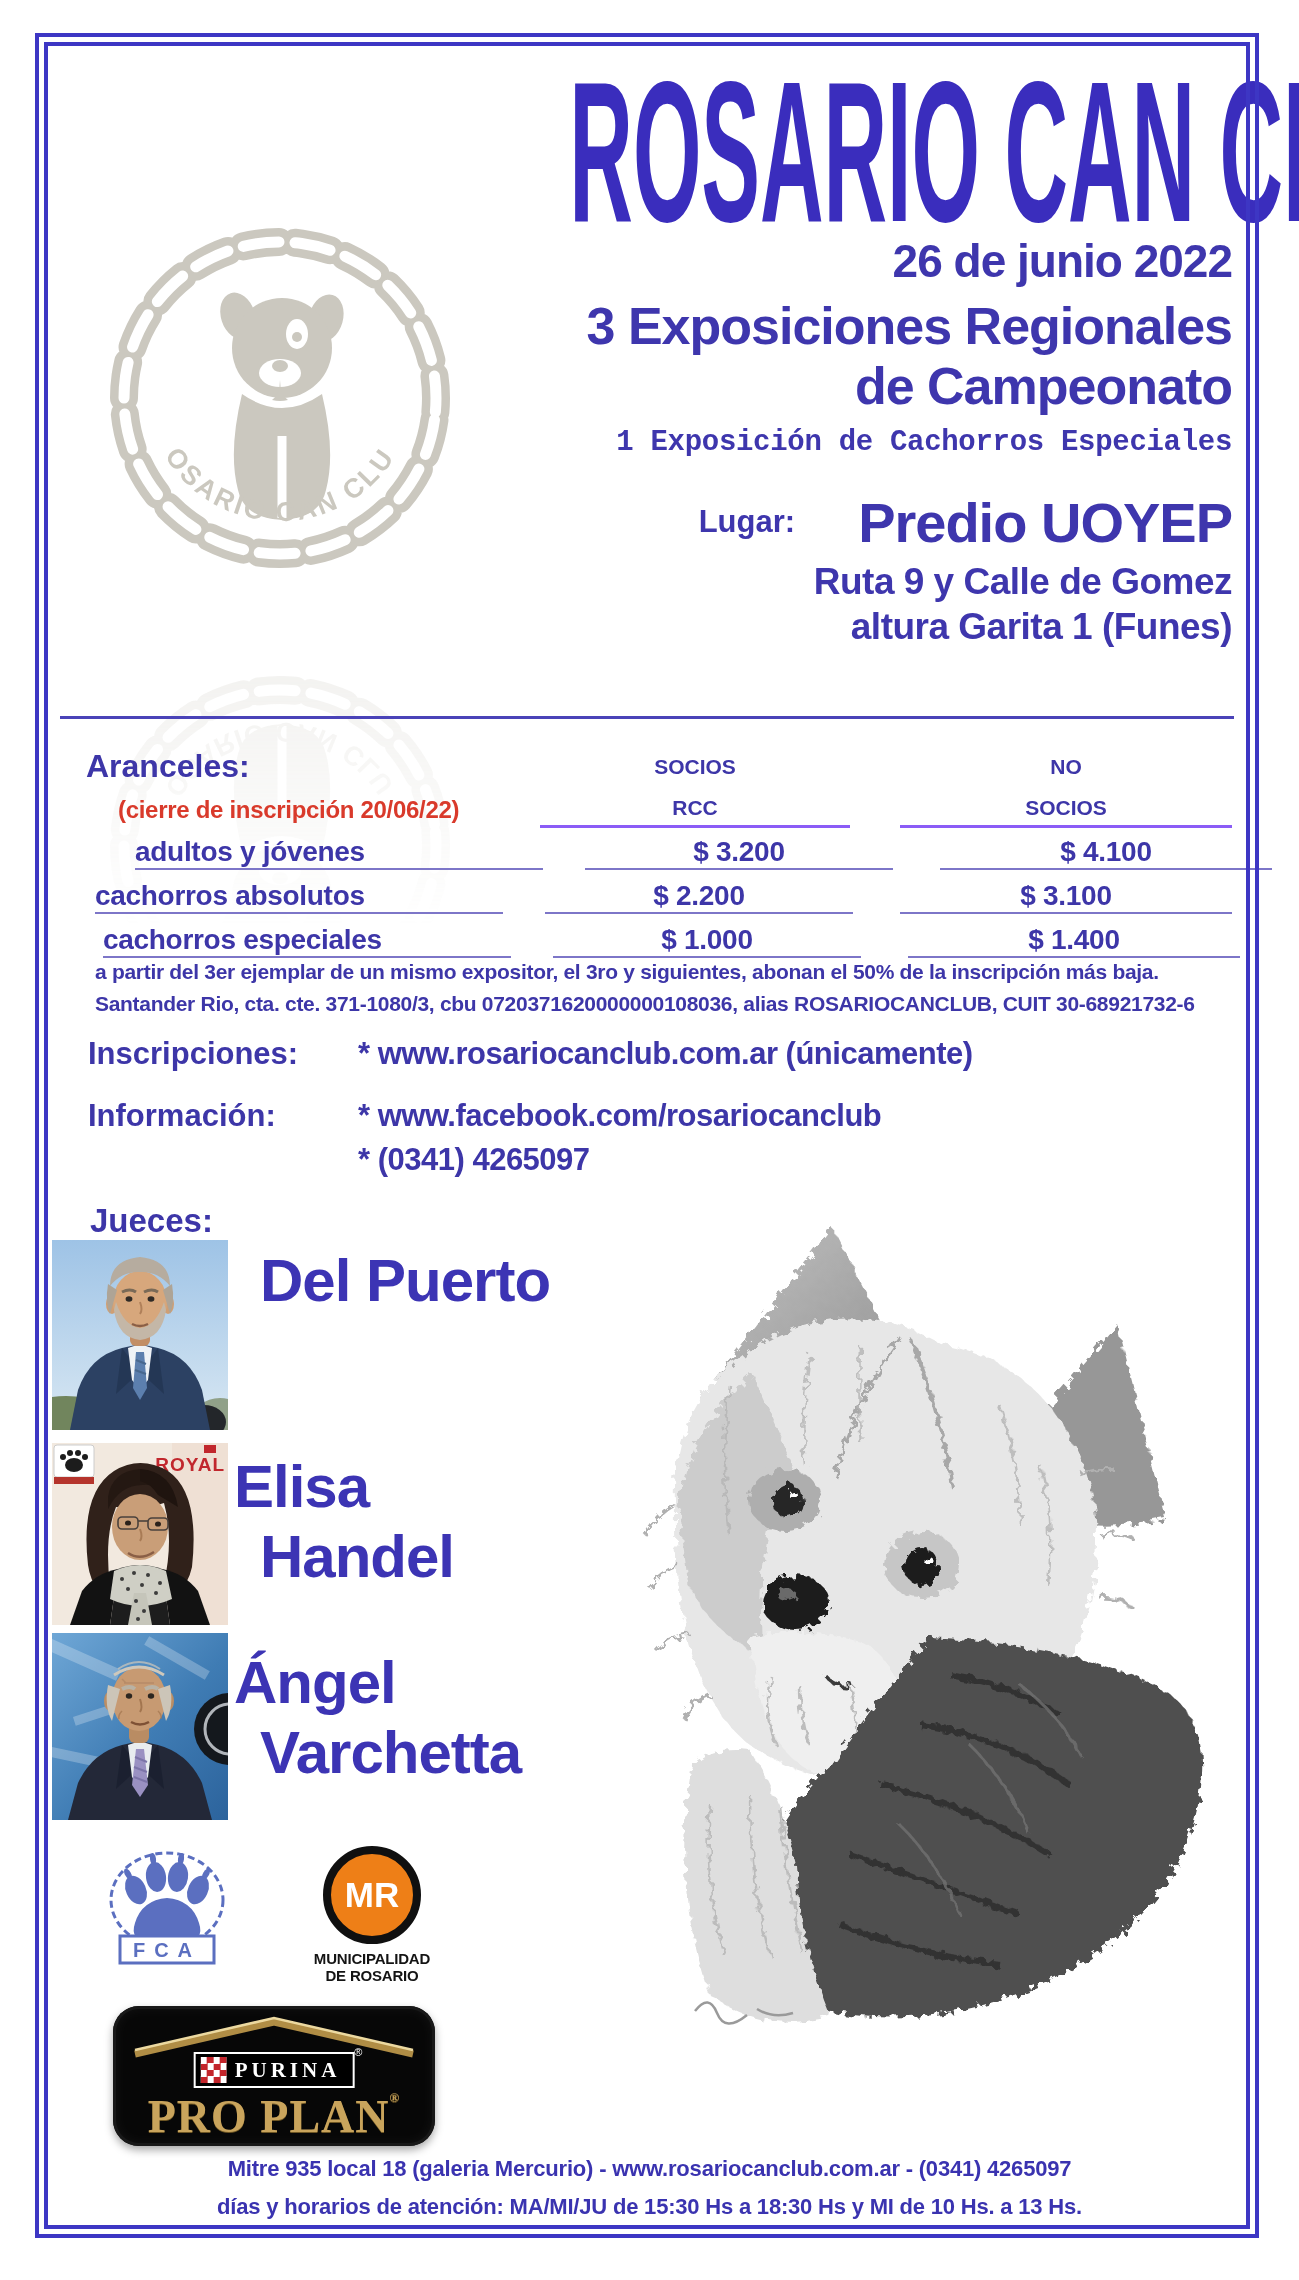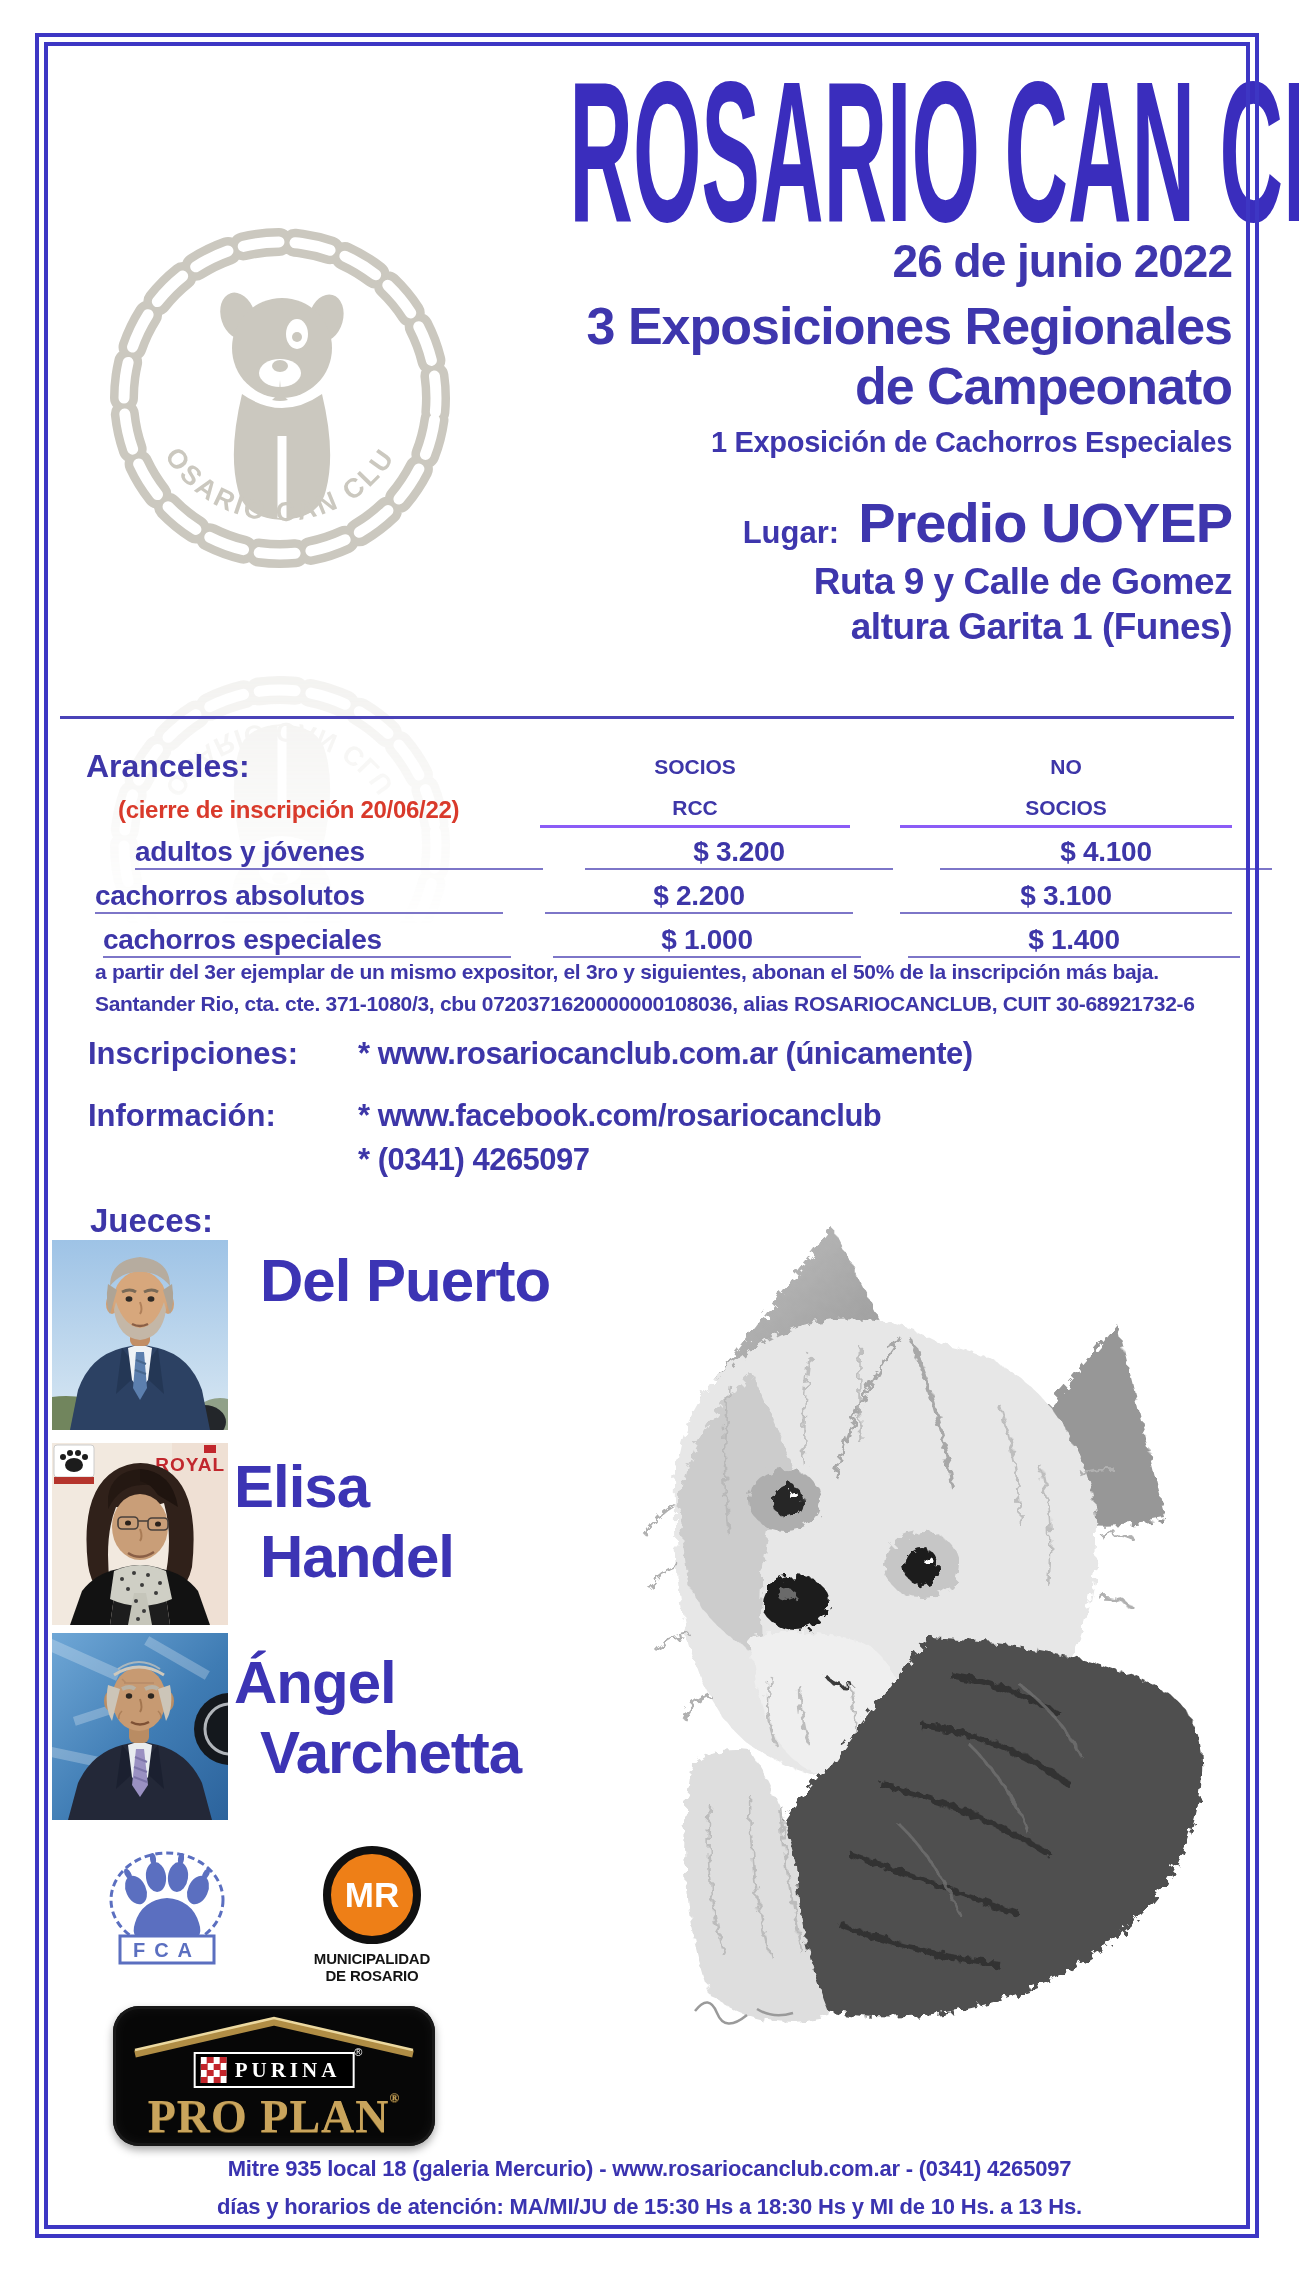--- a/index.html
+++ b/index.html
@@ -15,23 +15,23 @@
         color:#3a2dbd;transform:scaleX(.44);transform-origin:center;white-space:nowrap;}
   
   .wm{z-index:1;}
   .wm-refl{transform:scaleY(-1);opacity:.30;
         -webkit-mask-image:linear-gradient(to top,rgba(0,0,0,.9),transparent 72%);
         mask-image:linear-gradient(to top,rgba(0,0,0,.9),transparent 72%);}
   
   .hero{position:absolute;right:67px;top:234px;text-align:right;color:#3e36ad;z-index:2;white-space:nowrap;}
   .hero .date{font-size:46px;font-weight:bold;letter-spacing:-1px;margin-bottom:8px;}
   .hero .l1,.hero .l2{font-size:52px;font-weight:bold;line-height:1.16;letter-spacing:-1px;}
-  .hero .sub{font-size:29px;font-weight:bold;margin-top:9px;letter-spacing:-.3px;}
+  .hero .sub{font-size:29px;font-weight:bold;margin-top:9px;letter-spacing:-.3px;font-family:Liberation Mono, monospace;}
   .venue{position:absolute;right:67px;top:494px;text-align:right;color:#3e36ad;z-index:2;white-space:nowrap;}
-  .venue-row{display:flex;justify-content:flex-end;align-items:flex-end;gap:19px;margin-left:42px;}
+  .venue-row{display:flex;justify-content:flex-end;align-items:flex-start;gap:63px;margin-left:42px;}
   .venue-row .lbl{font-size:31px;font-weight:bold;padding-top:10px;}
   .venue-row .name{font-size:56px;font-weight:bold;line-height:1.02;letter-spacing:-1px;}
   .venue .addr{font-size:37px;font-weight:bold;line-height:1.22;margin-top:8px;letter-spacing:-.5px;}
   .hrline{position:absolute;left:60px;top:716px;width:1174px;height:3px;background:#4a43b8;z-index:2;}
   
   .fees-h{left:86px;top:748px;font-size:32px;font-weight:bold;z-index:2;}
   .fees-note-red{left:118px;top:796px;font-size:24px;font-weight:bold;color:#d93a2b;z-index:2;letter-spacing:-.3px;}
   .colhead{top:746px;text-align:center;font-size:21px;font-weight:bold;line-height:41px;
            border-bottom:3px solid #8b5cf6;height:79px;box-sizing:content-box;z-index:2;}
   .ch1{left:540px;width:310px;}

